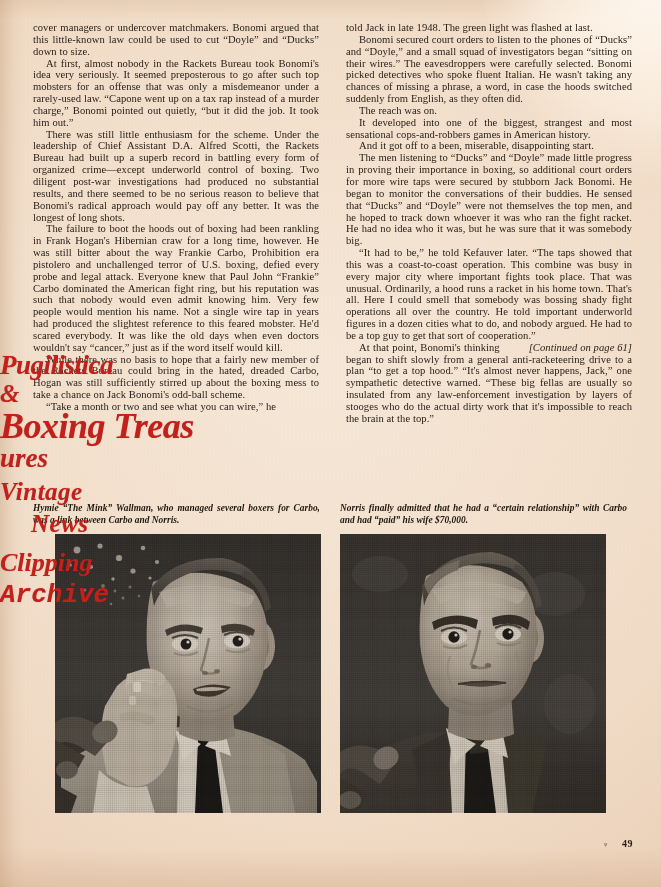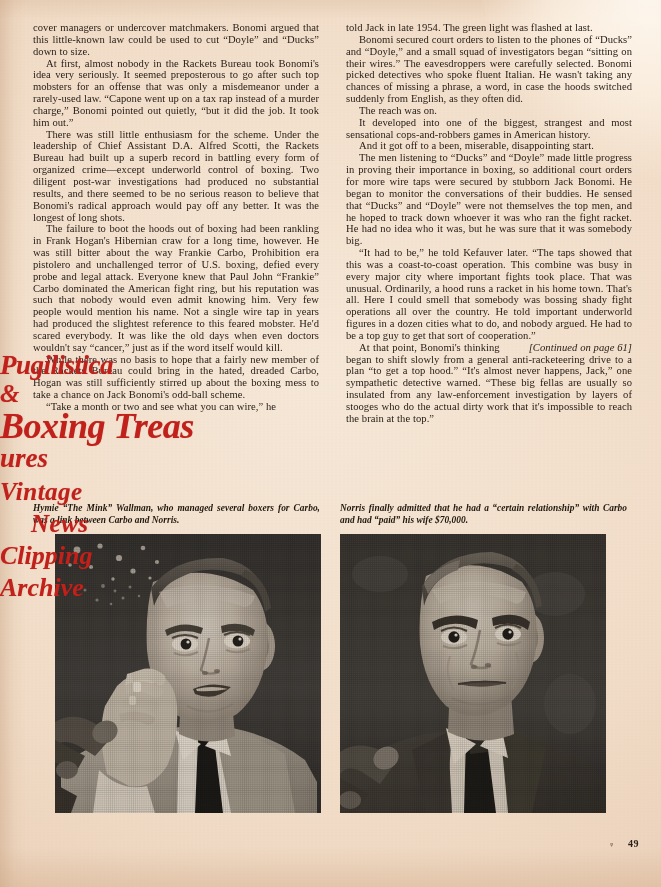--- a/index.html
+++ b/index.html
@@ -127,21 +127,21 @@
   }
   .photo .warm {
     position: absolute; inset: 0;
     background: rgba(150,110,70,.10);
     mix-blend-mode: multiply;
     pointer-events: none;
   }
   
   .folio {
     position: absolute;
-    right: 22px;
+    right: 28px;
     bottom: 38px;
     font-size: 10px;
     font-weight: bold;
     color: #2a211a;
     z-index: 3;
     letter-spacing: .5px;
   }
   .folio .mark {
     display: inline-block;
     margin-right: 13px;
@@ -164,21 +164,21 @@
     text-shadow: 0 0 1px rgba(150,20,15,.35);
     line-height: 1.0;
   }
   .wm-line { display: block; white-space: nowrap; }
   .wm-l1 { font-size: 27px; letter-spacing: -0.5px; }
   .wm-l2 { font-size: 25px; margin-top: 2px; }
   .wm-l3 { font-size: 36px; margin-top: 2px; letter-spacing: -0.5px; }
   .wm-l4 { font-size: 27px; margin-top: 1px; }
   .wm-l5 { font-size: 25px; margin-top: 7px; letter-spacing: .5px; }
   .wm-l6 { font-size: 25px; margin-top: 7px; letter-spacing: .5px; margin-left: 31px; }
-  .wm-l7 { font-size: 26px; margin-top: 7px; }
+  .wm-l7 { font-size: 26px; margin-top: 14px; }
   .wm-l8 { font-size: 26px; margin-top: 6px; }
 </style>
 </head>
 <body>
 
 <div class="page">
 
   <div class="paper-base"></div>
   <div class="paper-grain"></div>
   <div class="edge-top"></div>
@@ -191,21 +191,21 @@
     <div class="col">
       <p class="body noindent">cover managers or undercover matchmakers. Bonomi argued that this little-known law could be used to cut “Doyle” and “Ducks” down to size.</p>
       <p class="body">At first, almost nobody in the Rackets Bureau took Bonomi's idea very seriously. It seemed preposterous to go after such top mobsters for an offense that was only a misdemeanor under a rarely-used law. “Capone went up on a tax rap instead of a murder charge,” Bonomi pointed out quietly, “but it did the job. It took him out.”</p>
       <p class="body">There was still little enthusiasm for the scheme. Under the leadership of Chief Assistant D.A. Alfred Scotti, the Rackets Bureau had built up a superb record in battling every form of organized crime—except underworld control of boxing. Two diligent post-war investigations had produced no substantial results, and there seemed to be no serious reason to believe that Bonomi's radical approach would pay off any better. It was the longest of long shots.</p>
       <p class="body">The failure to boot the hoods out of boxing had been rankling in Frank Hogan's Hibernian craw for a long time, however. He was still bitter about the way Frankie Carbo, Prohibition era pistolero and unchallenged terror of U.S. boxing, defied every probe and legal attack. Everyone knew that Paul John “Frankie” Carbo dominated the American fight ring, but his reputation was such that nobody would even admit knowing him. Very few people would mention his name. Not a single wire tap in years had produced the slightest reference to this feared mobster. He'd scared everybody. It was like the old days when even doctors wouldn't say “cancer,” just as if the word itself would kill.</p>
       <p class="body">While there was no basis to hope that a fairly new member of the Rackets Bureau could bring in the hated, dreaded Carbo, Hogan was still sufficiently stirred up about the boxing mess to take a chance on Jack Bonomi's odd-ball scheme.</p>
       <p class="body">“Take a month or two and see what you can wire,” he</p>
     </div>
 
     <div class="col">
-      <p class="body noindent">told Jack in late 1954. The green light was flashed at last.</p>
+      <p class="body noindent">told Jack in late 1948. The green light was flashed at last.</p>
       <p class="body">Bonomi secured court orders to listen to the phones of “Ducks” and “Doyle,” and a small squad of investigators began “sitting on their wires.” The eavesdroppers were carefully selected. Bonomi picked detectives who spoke fluent Italian. He wasn't taking any chances of missing a phrase, a word, in case the hoods switched suddenly from English, as they often did.</p>
       <p class="body">The reach was on.</p>
       <p class="body">It developed into one of the biggest, strangest and most sensational cops-and-robbers games in American history.</p>
       <p class="body">And it got off to a been, miserable, disappointing start.</p>
       <p class="body">The men listening to “Ducks” and “Doyle” made little progress in proving their importance in boxing, so additional court orders for more wire taps were secured by stubborn Jack Bonomi. He began to monitor the conversations of their buddies. He sensed that “Ducks” and “Doyle” were not themselves the top men, and he hoped to track down whoever it was who ran the fight racket. He had no idea who it was, but he was sure that it was somebody big.</p>
       <p class="body">“It had to be,” he told Kefauver later. “The taps showed that this was a coast-to-coast operation. This combine was busy in every major city where important fights took place. That was unusual. Ordinarily, a hood runs a racket in his home town. That's all. Here I could smell that somebody was bossing shady fight operations all over the country. He told important underworld figures in a dozen cities what to do, and nobody argued. He had to be a top guy to get that sort of cooperation.”</p>
       <p class="body"><span class="contwrap"><span class="cont">[Continued on page 61]</span></span><span>At that point, Bonomi's thinking began to shift slowly from a general anti-racketeering drive to a plan “to get a top hood.” “It's almost never happens, Jack,” one sympathetic detective warned. “These big fellas are usually so insulated from any law-enforcement investigation by layers of stooges who do the actual dirty work that it's impossible to reach the brain at the top.”</span></p>
     </div>
 
   </div>
@@ -435,20 +435,20 @@
   </div>
 
   <div class="watermark">
     <span class="wm-line wm-l1" style="color: rgb(194, 32, 27);">Pugilistica</span>
     <span class="wm-line wm-l2" style="color: rgb(194, 32, 27);">&amp;</span>
     <span class="wm-line wm-l3" style="color: rgb(194, 32, 27);">Boxing Treas</span>
     <span class="wm-line wm-l4" style="color: rgb(194, 32, 27);">ures</span>
     <span class="wm-line wm-l5" style="color: rgb(194, 32, 27);">Vintage</span>
     <span class="wm-line wm-l6" style="color: rgb(194, 32, 27);">News</span>
     <span class="wm-line wm-l7" style="color: rgb(194, 32, 27);">Clipping</span>
-    <span class="wm-line wm-l8" style="color: rgb(194, 32, 27);">Archive</span>
+    <span class="wm-line wm-l8" style="color: rgb(194, 32, 27); font-family: Liberation Mono, monospace;">Archive</span>
   </div>
 
   <div class="folio">
     <span class="mark">♀</span><span>49</span>
   </div>
 
 </div>
 
 </body></html>

